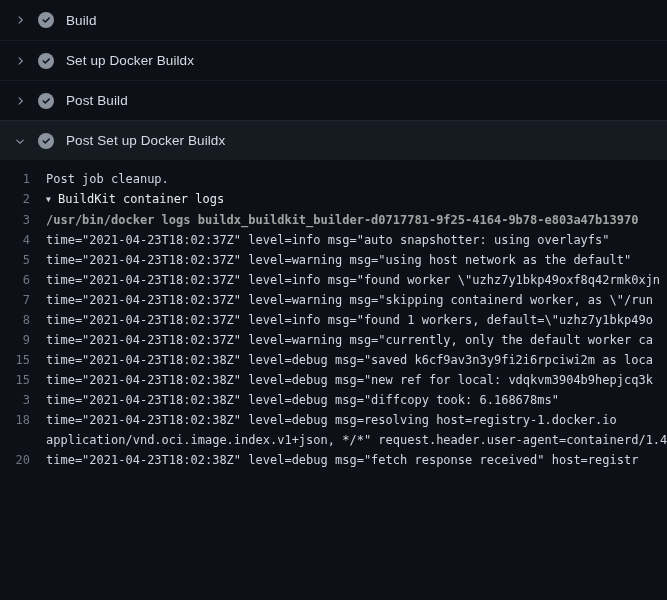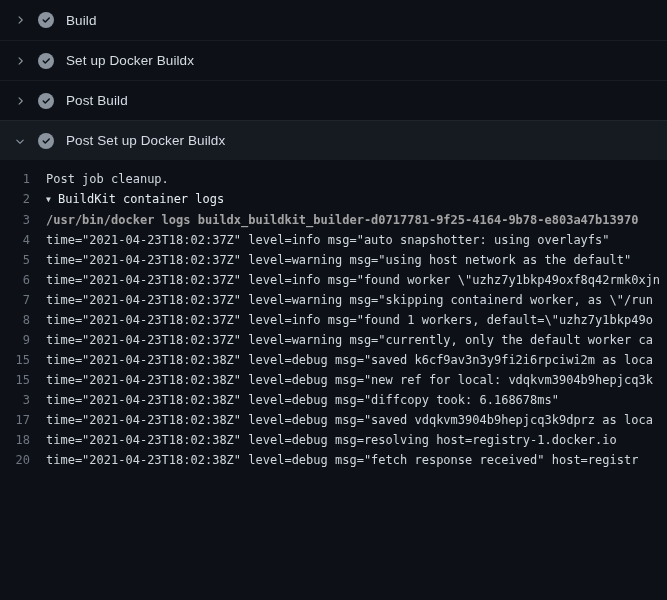--- a/index.html
+++ b/index.html
@@ -134,17 +134,17 @@
       <div class="log-row"><span class="log-num">3</span><span class="log-text command">/usr/bin/docker logs buildx_buildkit_builder-d0717781-9f25-4164-9b78-e803a47b13970</span></div>
       <div class="log-row"><span class="log-num">4</span><span class="log-text plain">time="2021-04-23T18:02:37Z" level=info msg="auto snapshotter: using overlayfs"</span></div>
       <div class="log-row"><span class="log-num">5</span><span class="log-text plain">time="2021-04-23T18:02:37Z" level=warning msg="using host network as the default"</span></div>
       <div class="log-row"><span class="log-num">6</span><span class="log-text plain">time="2021-04-23T18:02:37Z" level=info msg="found worker \"uzhz7y1bkp49oxf8q42rmk0xjn</span></div>
       <div class="log-row"><span class="log-num">7</span><span class="log-text plain">time="2021-04-23T18:02:37Z" level=warning msg="skipping containerd worker, as \"/run</span></div>
       <div class="log-row"><span class="log-num">8</span><span class="log-text plain">time="2021-04-23T18:02:37Z" level=info msg="found 1 workers, default=\"uzhz7y1bkp49o</span></div>
       <div class="log-row"><span class="log-num">9</span><span class="log-text plain">time="2021-04-23T18:02:37Z" level=warning msg="currently, only the default worker ca</span></div>
       <div class="log-row"><span class="log-num">15</span><span class="log-text plain">time="2021-04-23T18:02:38Z" level=debug msg="saved k6cf9av3n3y9fi2i6rpciwi2m as loca</span></div>
       <div class="log-row"><span class="log-num">15</span><span class="log-text plain">time="2021-04-23T18:02:38Z" level=debug msg="new ref for local: vdqkvm3904b9hepjcq3k</span></div>
       <div class="log-row"><span class="log-num">3</span><span class="log-text plain">time="2021-04-23T18:02:38Z" level=debug msg="diffcopy took: 6.168678ms"</span></div>
-      <div class="log-row"><span class="log-num">17</span><span class="log-text plain">time="2021-04-23T18:02:38Z" level=debug msg="saved vdqkvm3904b9hepjcq3k9dprz as loca</span></div>
       <div class="log-row"><span class="log-num">18</span><span class="log-text plain">time="2021-04-23T18:02:38Z" level=debug msg=resolving host=registry-1.docker.io</span></div>
+      <div class="log-row"><span class="log-num"></span><span class="log-text plain">application/vnd.oci.image.index.v1+json, */*" request.header.user-agent=containerd/1.4</span></div>
       <div class="log-row"><span class="log-num">20</span><span class="log-text plain">time="2021-04-23T18:02:38Z" level=debug msg="fetch response received" host=registr</span></div>
     </div>
   </div>
 
 </body></html>

